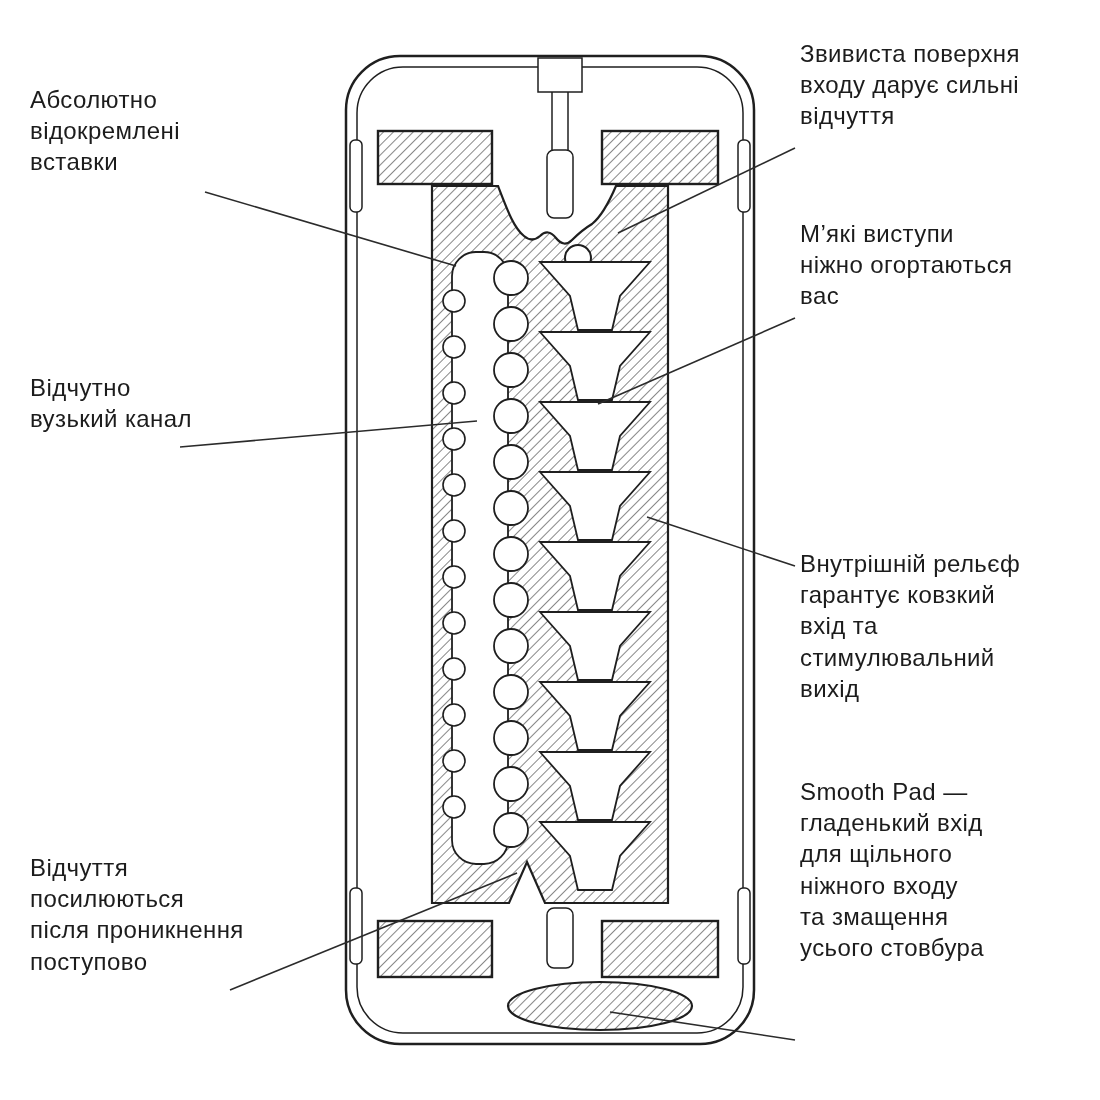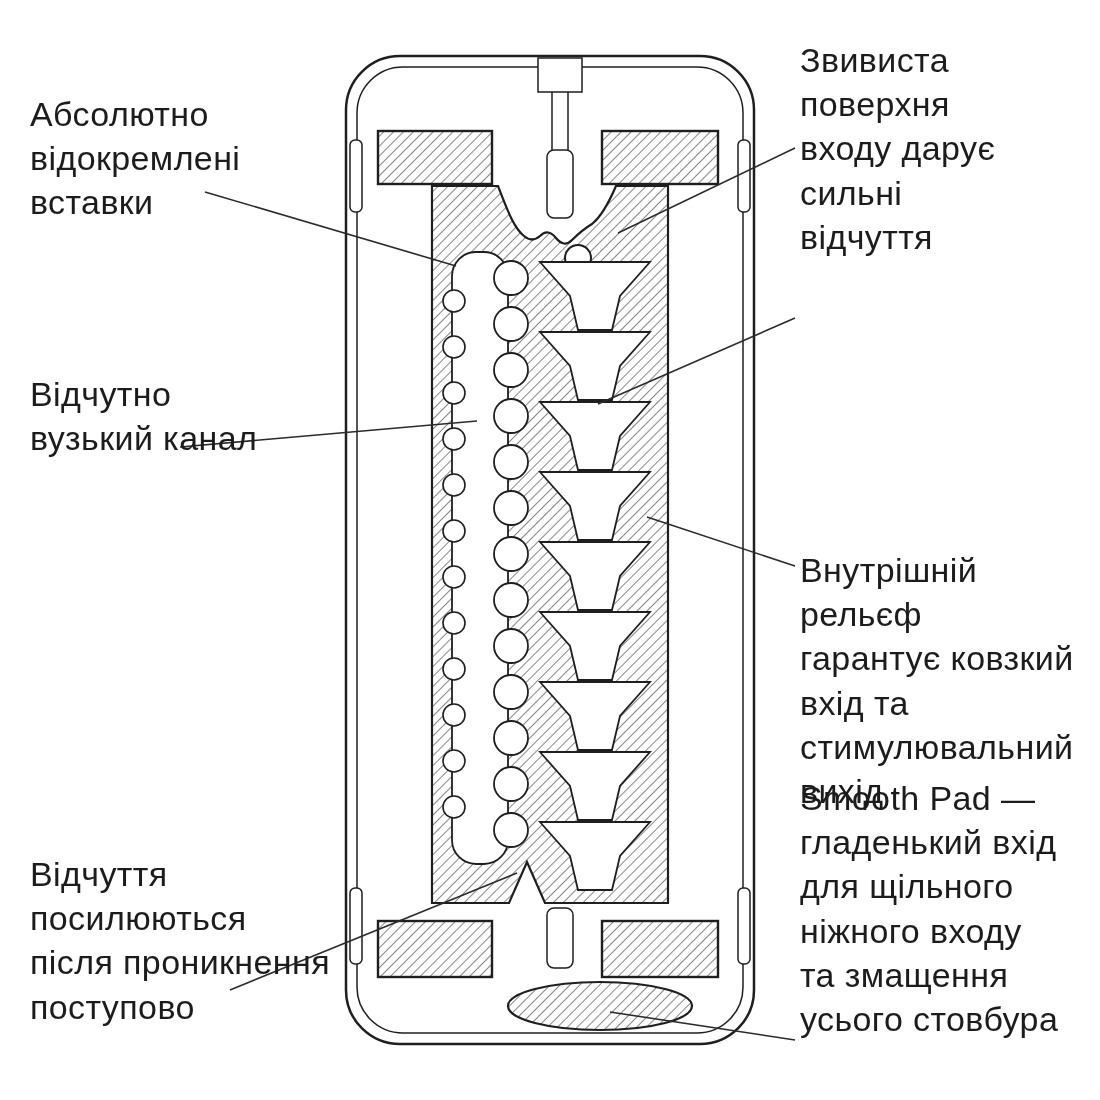--- a/index.html
+++ b/index.html
@@ -2,21 +2,21 @@
 <html><head>
 <meta charset="utf-8">
 <style>
   * { margin:0; padding:0; box-sizing:border-box; }
   html,body { width:1100px; height:1100px; background:#ffffff; overflow:hidden; }
   body { font-family:"Liberation Sans", sans-serif; color:#1c1c1c; position:relative; }
   .stage { position:absolute; inset:0; }
   svg.illustration { position:absolute; left:0; top:0; }
   .note {
     position:absolute;
-    font-size:34px;
+    font-size:24px;
     line-height:1.3;
     letter-spacing:.4px;
     white-space:pre-line;
     color:#1c1c1c;
   }
 </style>
 </head>
 <body>
 
 <div class="stage">
@@ -114,26 +114,29 @@
       <line x1="205" y1="192" x2="456" y2="266"></line>
       <line x1="795" y1="148" x2="618" y2="233"></line>
       <line x1="795" y1="318" x2="598" y2="404"></line>
       <line x1="180" y1="447" x2="477" y2="421"></line>
       <line x1="795" y1="566" x2="647" y2="517"></line>
       <line x1="230" y1="990" x2="517" y2="873"></line>
       <line x1="795" y1="1040" x2="610" y2="1012"></line>
     </g>
   </svg>
 
-  <div class="note" style="left:30px;  top:92px;  width:240px;">Абсолютно
+  <div class="note" style="left:30px;  top:84px;  width:240px;">Абсолютно
 відокремлені
 вставки</div>
   <div class="note" style="left:800px; top:38px;  width:300px;">Звивиста поверхня
 входу дарує сильні
 відчуття</div>
+  <div class="note" style="left:800px; top:218px; width:300px;">М’які виступи
+ніжно огортаються
+вас</div>
   <div class="note" style="left:800px; top:548px; width:295px;">Внутрішній рельєф
 гарантує ковзкий
 вхід та
 стимулювальний
 вихід</div>
   <div class="note" style="left:30px;  top:372px; width:260px;">Відчутно
 вузький канал</div>
   <div class="note" style="left:30px;  top:852px; width:300px;">Відчуття
 посилюються
 після проникнення

